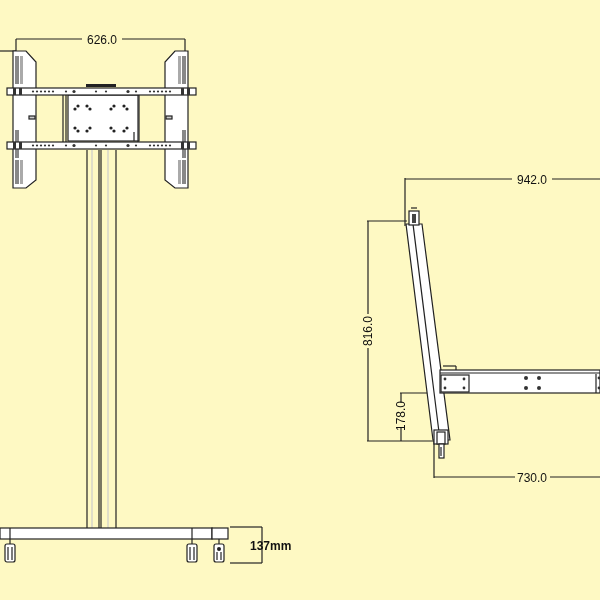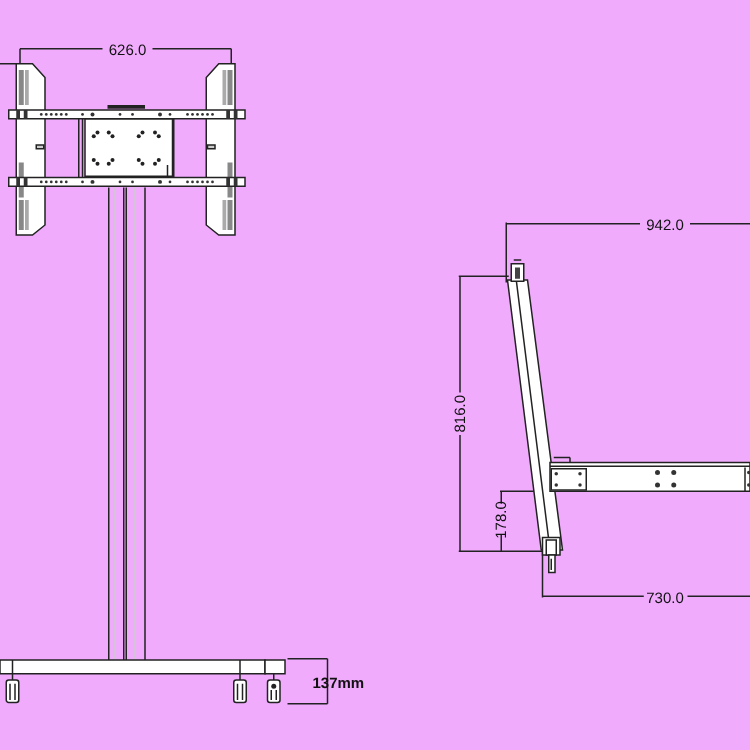--- a/index.html
+++ b/index.html
@@ -1,16 +1,16 @@
 <!DOCTYPE html>
 <html><head>
 <meta charset="utf-8">
 <style>
   html, body { margin: 0; padding: 0; background: #ffffff; }
-  #canvas { position: relative; width: 600px; height: 600px; background: #f0abfc; overflow: hidden; }
+  #canvas { position: relative; width: 600px; height: 600px; background: #fef9c3; overflow: hidden; }
   svg { position: absolute; left: 0; top: 0; }
   .dim-text { font-family: "Liberation Sans", sans-serif; font-size: 12px; fill: #111; }
   .dim-bold { font-family: "Liberation Sans", sans-serif; font-size: 12px; font-weight: bold; fill: #111; }
 </style>
 </head>
 <body>
 
 <div id="canvas">
 <svg width="600" height="600" viewBox="0 0 600 600" xmlns="http://www.w3.org/2000/svg">
 

